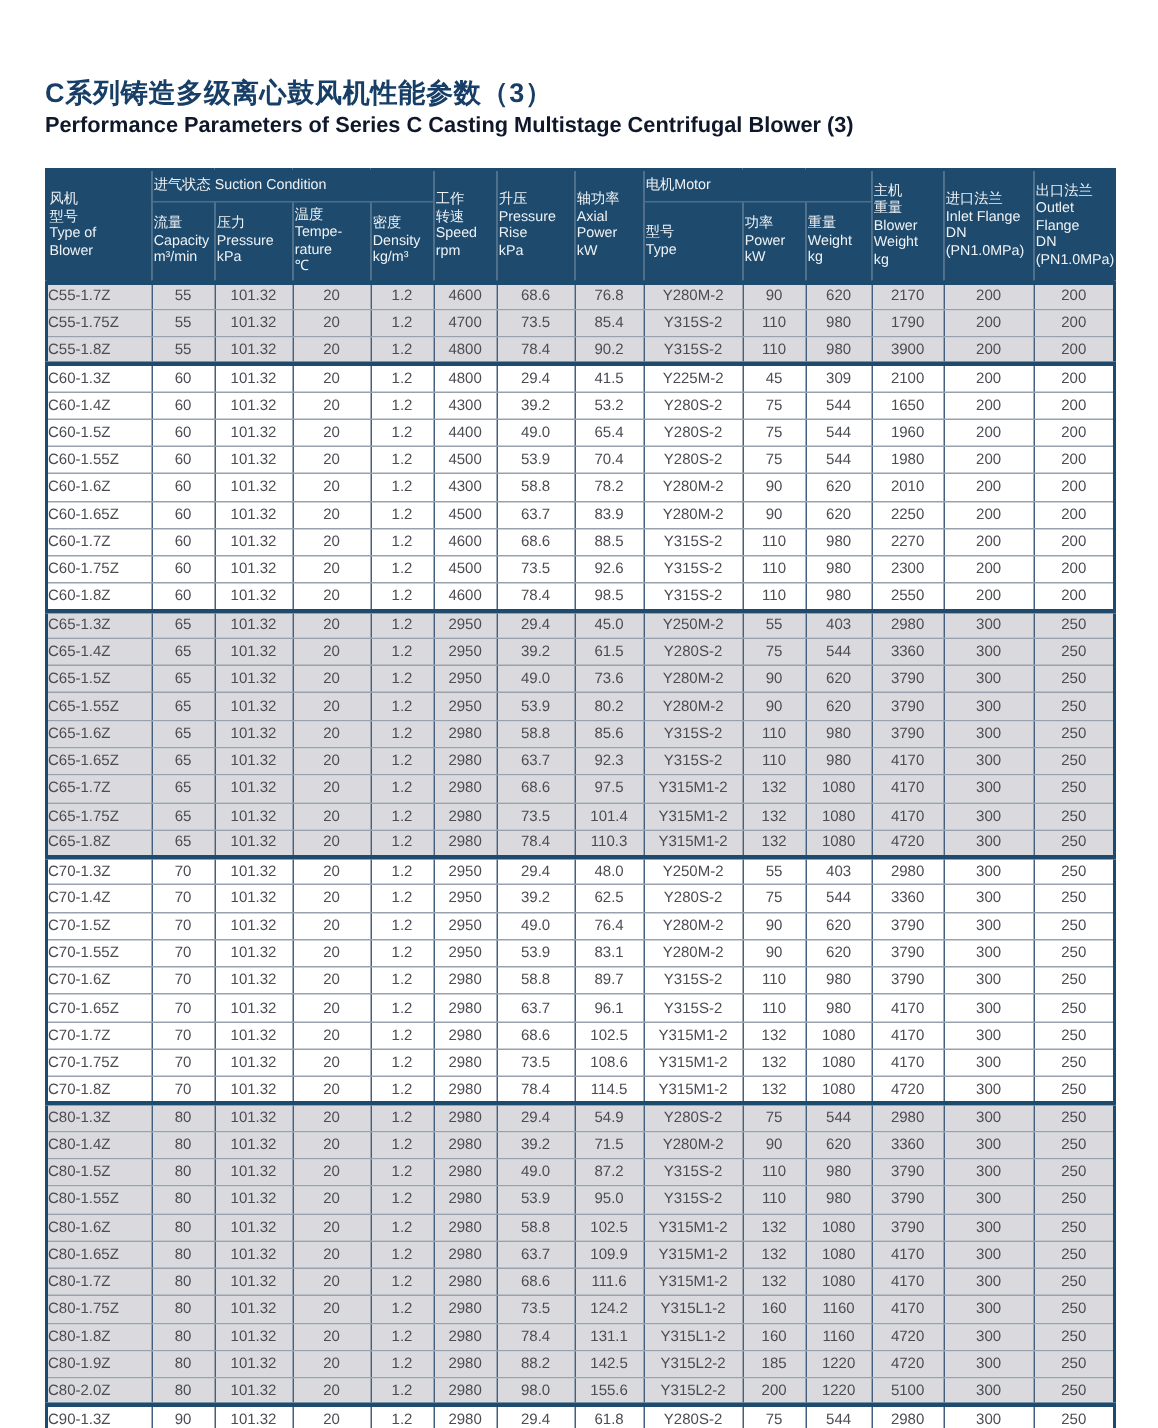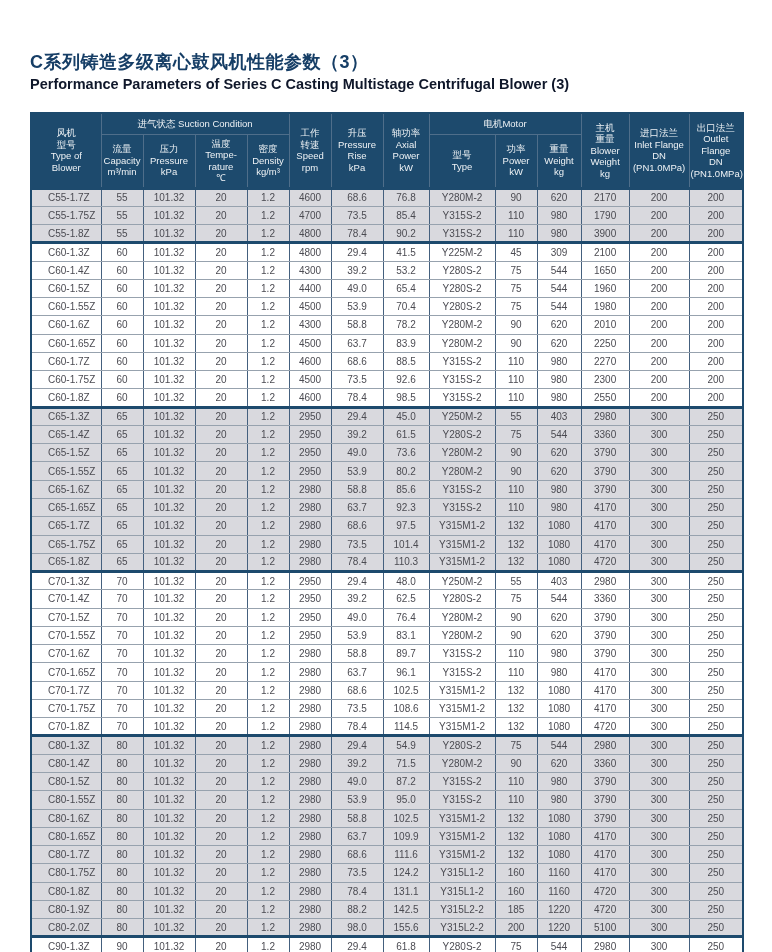--- a/index.html
+++ b/index.html
@@ -44,21 +44,21 @@
   table.params col.c14 { width: 54px; }
 
   table.params { border: 2px solid #1d4a6d; }
 
   thead th {
     background: #1d4a6d;
     color: #eef2f5;
     font-weight: normal;
     font-size: 9.5px;
     line-height: 11.5px;
-    text-align: center;
+    text-align: left;
     vertical-align: middle;
     white-space: pre-line;
     border: 1px solid #4f6e8a;
     padding: 2px 1px;
   }
   thead tr.grp th { height: 21px; padding: 1px; }
   thead tr.sub th { height: 54px; }
   thead { border-bottom: 3px solid #1d4a6d; }
 
   tbody td {
@@ -68,21 +68,21 @@
     vertical-align: middle;
     height: 18.28px;
     border-left: 1px solid #44607e;
     border-right: 1px solid #44607e;
     border-top: 1px solid #97a2ae;
     border-bottom: 1px solid #97a2ae;
     padding: 0 1px;
     overflow: hidden;
     white-space: nowrap;
   }
-  tbody td.model { text-align: left; padding-left: 16px; }
+  tbody td.model { text-align: left; padding-left: 0; }
   tbody tr.gray td { background: #d9d9de; }
   tbody tr.white td { background: #ffffff; }
   tbody tr.group-first td { border-top: 3px solid #1d4a6d; }
   tbody { border-bottom: 3px solid #1d4a6d; }
 </style>
 </head>
 <body>
 
 <div class="page">
 

